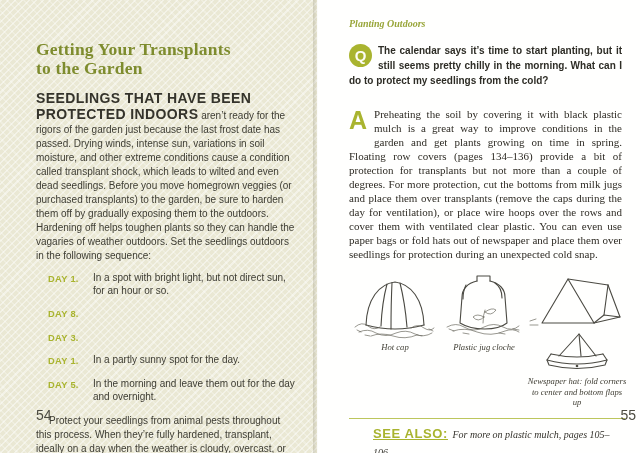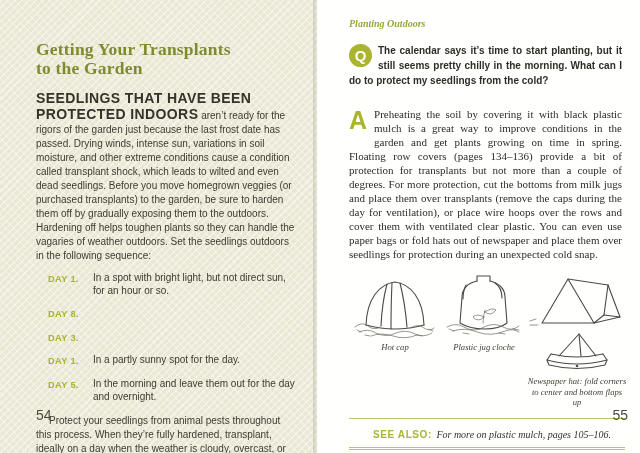--- a/index.html
+++ b/index.html
@@ -38,21 +38,21 @@
   .day-row { display: flex; margin-bottom: 8.5px; gap: 8px; }
   .day-label {
     flex: 0 0 37px;
     color: #a9b42f; font-weight: bold; font-size: 9.3px;
     letter-spacing: 0.3px; padding-top: 1px;
   }
   .day-text { flex: 1; max-width: 205px; font-size: 10px; line-height: 13.5px; }
   .lp-closing { text-indent: 13px; margin-top: 10px; }
   .page-num { position: absolute; bottom: 30px; font-size: 14px; font-weight: normal; color: #4c4b41; }
   .page-num.left { left: 36px; }
-  .page-num.right { right: 12px; }
+  .page-num.right { right: 4px; }
 
   
   .page-right {
     position: relative;
     width: 323px; height: 453px;
     background: #fffffe;
     padding: 18px 18px 0 32px;
     color: #2f2c25;
   }
   .running-head {
@@ -100,21 +100,21 @@
     font-style: italic; font-size: 8.6px; line-height: 10.5px;
     color: #3f3d33; text-align: center; margin-top: 3px;
   }
   .see-also {
     width: 276px; margin-top: 10px;
     border-top: 1px solid #bcc65c;
     border-bottom: 3px double #bcc65c;
     padding: 5px 0 5px 24px;
   }
   .see-also-label {
-    color: #a9b42f; font-weight: bold; font-size: 10px; letter-spacing: 0.6px;
+    color: #a9b42f; font-weight: bold; font-size: 13px; letter-spacing: 0.6px; text-decoration: underline;
   }
   .see-also-text {
     font-family: Liberation Serif, serif; font-style: italic;
     font-size: 10px; color: #33312a;
   }
   .line-art { stroke: #4b4a43; stroke-width: 1.1; fill: none; stroke-linecap: round; stroke-linejoin: round; }
   .line-art-thin { stroke: #6b6a60; stroke-width: 0.7; fill: none; stroke-linecap: round; }
 </style>
 </head>
 <body>

